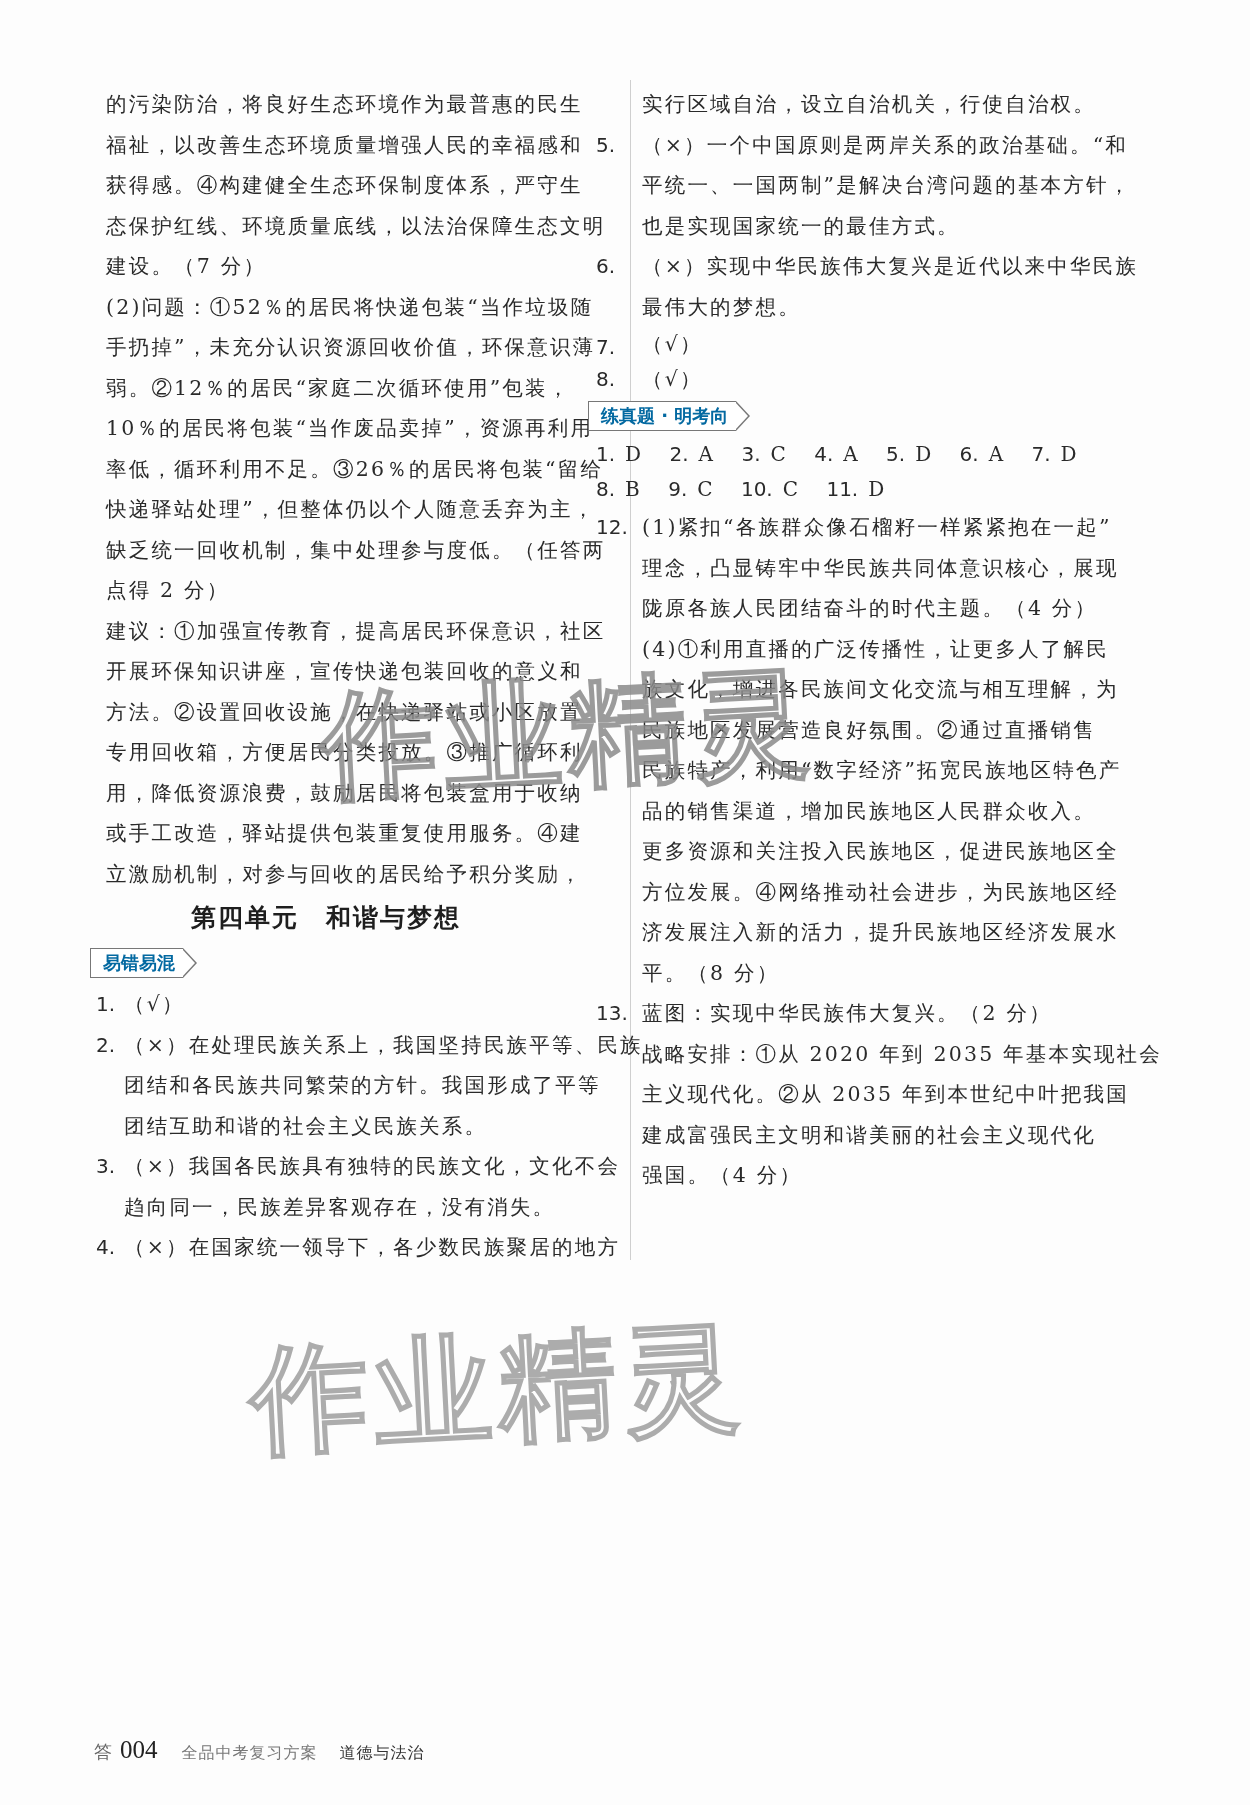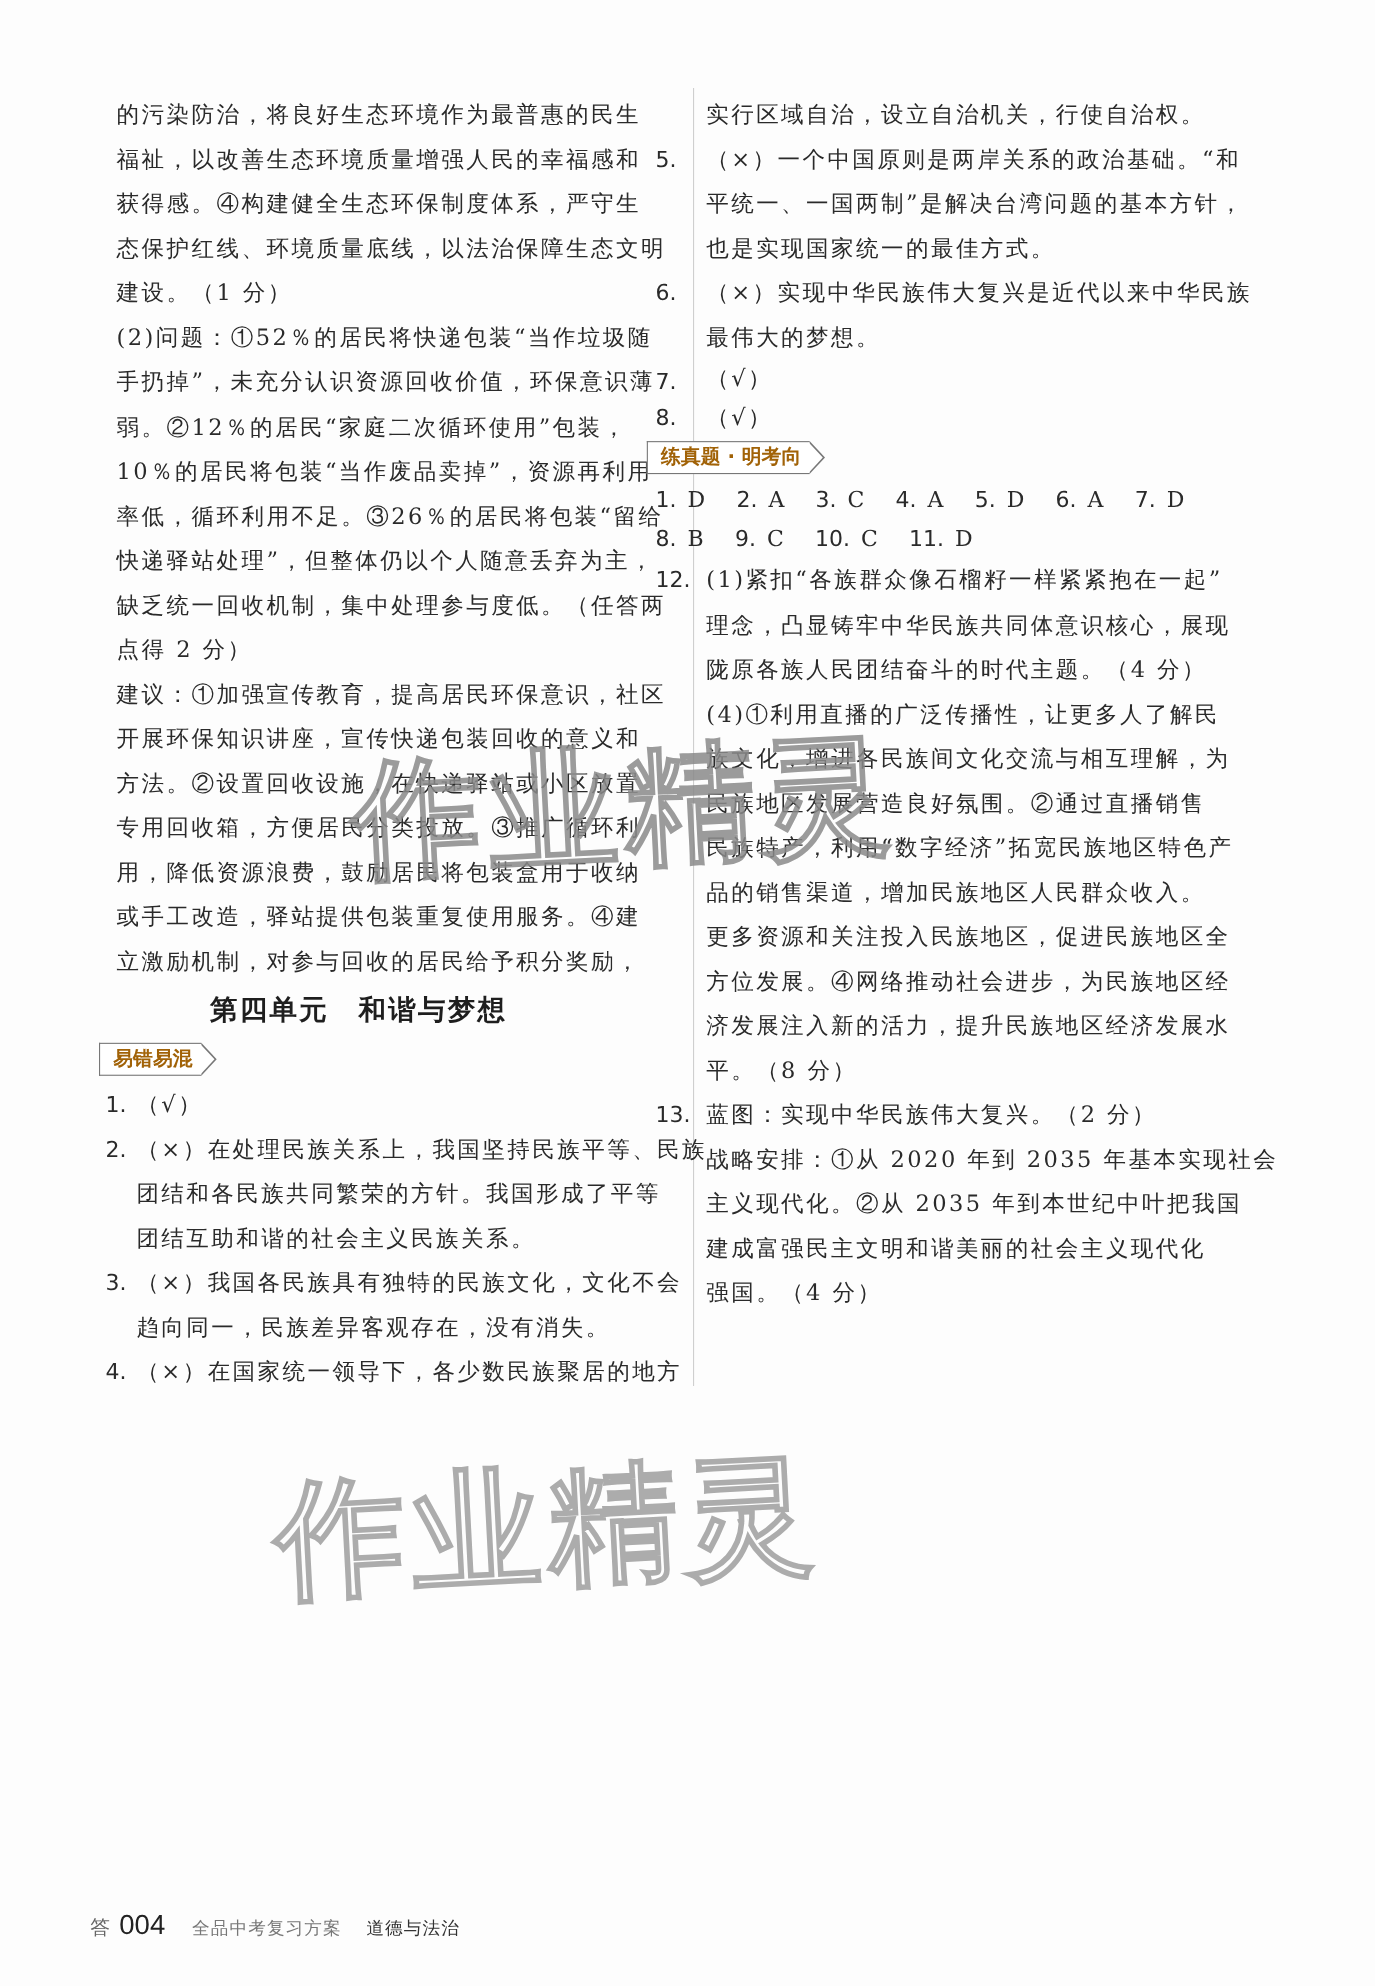--- a/index.html
+++ b/index.html
@@ -12,36 +12,36 @@
   .col-left { left:106px; width:440px; }
   .col-right { left:596px; width:500px; }
   .divider { position:absolute; left:630px; top:80px; width:1px; height:1180px; background:#cfcfcf; }
   .line { font-size:20.5px; line-height:40.5px; height:40.5px; white-space:nowrap; letter-spacing:2.2px; }
   .item { position:relative; }
   .item .n { position:absolute; left:-46px; top:0; width:40px; font-family:"DejaVu Sans", sans-serif; font-size:20px; line-height:40.5px; letter-spacing:0; }
   .left-items .item .n { left:-28px; }
   .unit-title { font-family:Liberation Mono, monospace; font-weight:bold; font-size:25px; text-align:center; letter-spacing:2px; height:48px; line-height:48px; margin:2px 0 0 0; color:#1e1e1e; }
   .tag {
     display:inline-block; position:relative; height:28px; line-height:28px;
-    font-family:"DejaVu Sans", sans-serif; font-weight:bold; font-size:18px; color:#a16207;
+    font-family:"DejaVu Sans", sans-serif; font-weight:bold; font-size:18px; color:#0369a1;
     border:1px solid #777; border-right:none; padding:0 8px 0 12px; margin:4px 0 6px -16px; background:#fff;
   }
   .tag::after {
     content:""; position:absolute; right:-14px; top:-1px; width:0; height:0;
     border-top:15px solid transparent; border-bottom:15px solid transparent; border-left:14px solid #777;
   }
   .tag::before {
     content:""; position:absolute; right:-12px; top:0; width:0; height:0; z-index:1;
     border-top:14px solid transparent; border-bottom:14px solid transparent; border-left:13px solid #fff;
   }
   .right-tag { margin-left:-8px; }
   .mc { font-family:"DejaVu Sans", sans-serif; font-size:20px; line-height:35px; height:35px; white-space:nowrap; letter-spacing:0; }
   .mc span.q { margin-right:10px; }
   .mc span.a { font-family:"DejaVu Serif", serif; margin-right:22px; }
-  .footer { position:absolute; left:82px; top:1736px; height:30px; font-family:Liberation Sans, sans-serif; white-space:nowrap; }
+  .footer { position:absolute; left:94px; top:1736px; height:30px; font-family:Liberation Serif, serif; white-space:nowrap; }
   .footer .ans { font-size:18px; color:#666; }
   .footer .pg { font-size:25px; color:#222; margin-left:4px; margin-right:20px; }
   .footer .book { font-size:16px; color:#777; margin-right:18px; letter-spacing:1px; }
   .footer .subj { font-size:16px; color:#333; letter-spacing:1px; }
   .wm { position:absolute; font-family:"DejaVu Sans", sans-serif; font-weight:bold; color:transparent;
         -webkit-text-stroke:1.4px #8a8a8a; letter-spacing:6px; white-space:nowrap; transform:rotate(-3deg); opacity:0.85; }
   .wm1 { left:320px; top:655px; font-size:118px; }
   .wm2 { left:250px; top:1310px; font-size:118px; opacity:0.7; }
 </style>
 </head>
@@ -50,21 +50,21 @@
 <div class="page">
 
   <div class="divider"></div>
 
   <div class="col col-left">
     <div>
       <div class="line">的污染防治，将良好生态环境作为最普惠的民生</div>
       <div class="line">福祉，以改善生态环境质量增强人民的幸福感和</div>
       <div class="line">获得感。④构建健全生态环保制度体系，严守生</div>
       <div class="line">态保护红线、环境质量底线，以法治保障生态文明</div>
-      <div class="line">建设。（1 分）</div>
+      <div class="line">建设。（7 分）</div>
       <div class="line">(2)问题：①52％的居民将快递包装“当作垃圾随</div>
       <div class="line">手扔掉”，未充分认识资源回收价值，环保意识薄</div>
       <div class="line">弱。②12％的居民“家庭二次循环使用”包装，</div>
       <div class="line">10％的居民将包装“当作废品卖掉”，资源再利用</div>
       <div class="line">率低，循环利用不足。③26％的居民将包装“留给</div>
       <div class="line">快递驿站处理”，但整体仍以个人随意丢弃为主，</div>
       <div class="line">缺乏统一回收机制，集中处理参与度低。（任答两</div>
       <div class="line">点得 2 分）</div>
       <div class="line">建议：①加强宣传教育，提高居民环保意识，社区</div>
       <div class="line">开展环保知识讲座，宣传快递包装回收的意义和</div>

